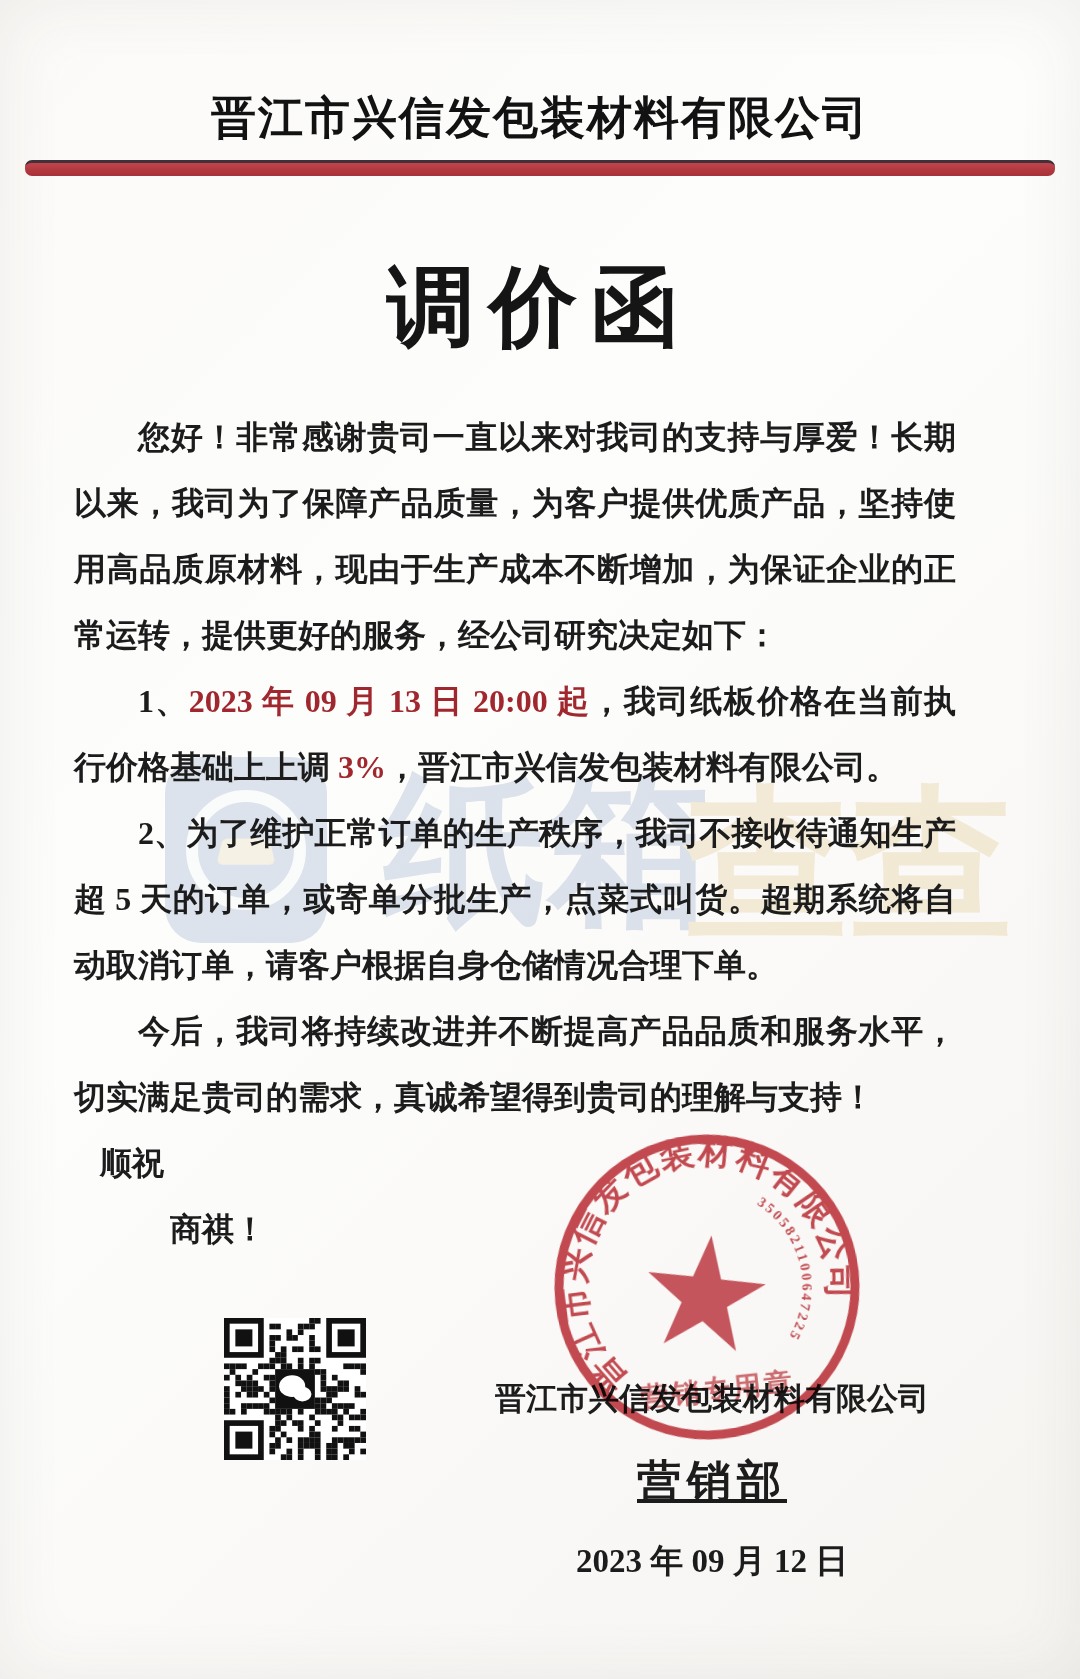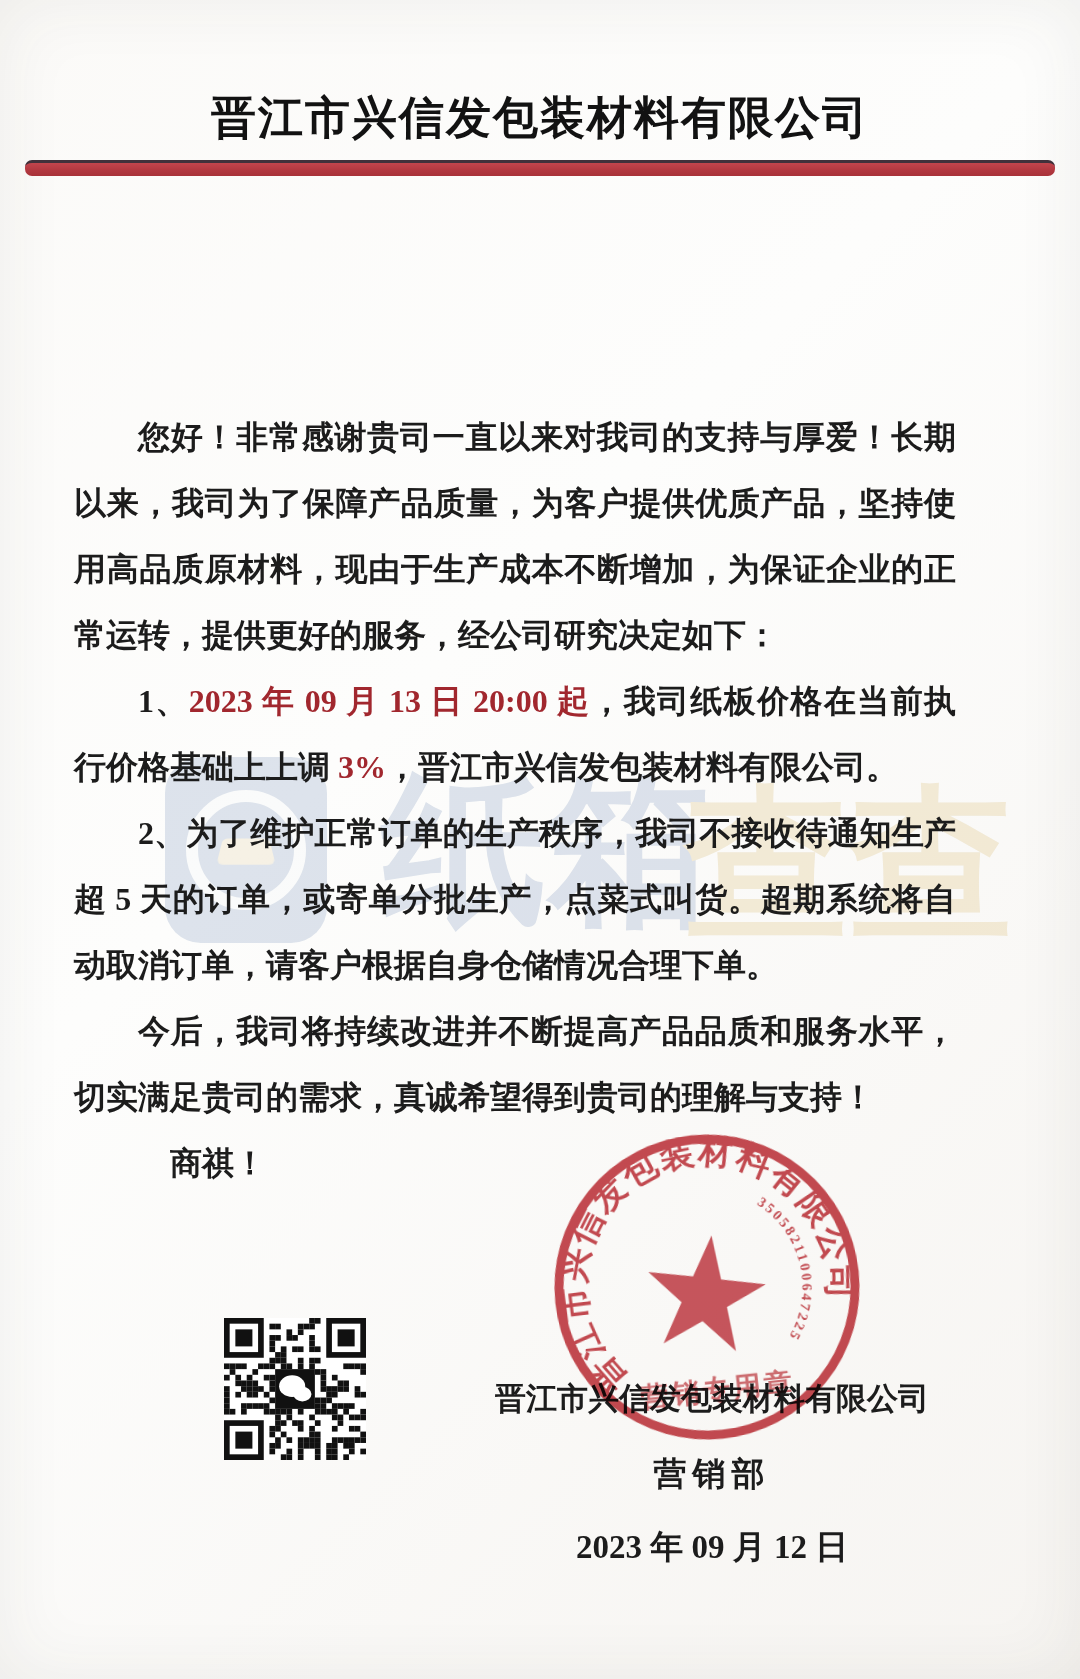--- a/index.html
+++ b/index.html
@@ -62,48 +62,50 @@
   .stamp{
     position:absolute;top:1132px;left:552px;width:310px;height:310px;z-index:3;
     mix-blend-mode:multiply;opacity:.92;transform:rotate(-6deg);filter:blur(.3px);
   }
   
   .signature{
     position:absolute;top:1378px;left:492px;width:440px;z-index:2;
     text-align:center;font-weight:600;
   }
   .sig-company{font-size:31px;margin:0;}
-  .sig-dept{font-size:33px;margin:32px 0 0 0;letter-spacing:6px;}
+  .sig-dept{font-size:44px;margin:32px 0 0 0;letter-spacing:6px;text-decoration:underline;}
   .sig-date{font-size:33px;margin:28px 0 16px 0;}
 </style>
 </head>
 <body>
 
 <div class="paper">
 
   <div class="company-header">晋江市兴信发包装材料有限公司</div>
 
   <div class="red-rule"></div>
 
+  <div class="doc-title">调价函</div>
 
   <div class="watermark">
     <div class="wm-logo">
       <div class="wm-ring">
         <div class="wm-box"></div>
       </div>
     </div>
     <div class="wm-text wm-blue">纸箱</div>
     <div class="wm-text wm-yellow">查查</div>
   </div>
 
   <div class="letter">
     <p><span>您好！非常感谢贵司一直以来对我司的支持与厚爱！长期以来，我司为了保障产品质量，为客户提供优质产品，坚持使用高品质原材料，现由于生产成本不断增加，为保证企业的正常运转，提供更好的服务，经公司研究决定如下：</span></p>
     <p><span>1、</span><span class="seg-red">2023 年 09 月 13 日 20:00 起</span><span>，我司纸板价格在当前执行价格基础上上调 </span><span class="seg-red">3%</span><span>，晋江市兴信发包装材料有限公司。</span></p>
     <p><span>2、为了维护正常订单的生产秩序，我司不接收待通知生产超 5 天的订单，或寄单分批生产，点菜式叫货。超期系统将自动取消订单，请客户根据自身仓储情况合理下单。</span></p>
     <p><span>今后，我司将持续改进并不断提高产品品质和服务水平，切实满足贵司的需求，真诚希望得到贵司的理解与支持！</span></p>
+    <p class="closing-1">顺祝</p>
     <p class="closing-2">商祺！</p>
   </div>
 
   <svg class="qr" id="qr-svg" viewBox="0 0 25 25">
       <rect x="0" y="0" width="25" height="25" fill="#fff"></rect>
       <rect x="15" y="0" width="1" height="1" fill="#111"></rect>
       <rect x="16" y="0" width="1" height="1" fill="#111"></rect>
       <rect x="8" y="1" width="1" height="1" fill="#111"></rect>
       <rect x="9" y="1" width="1" height="1" fill="#111"></rect>
       <rect x="13" y="1" width="1" height="1" fill="#111"></rect>

